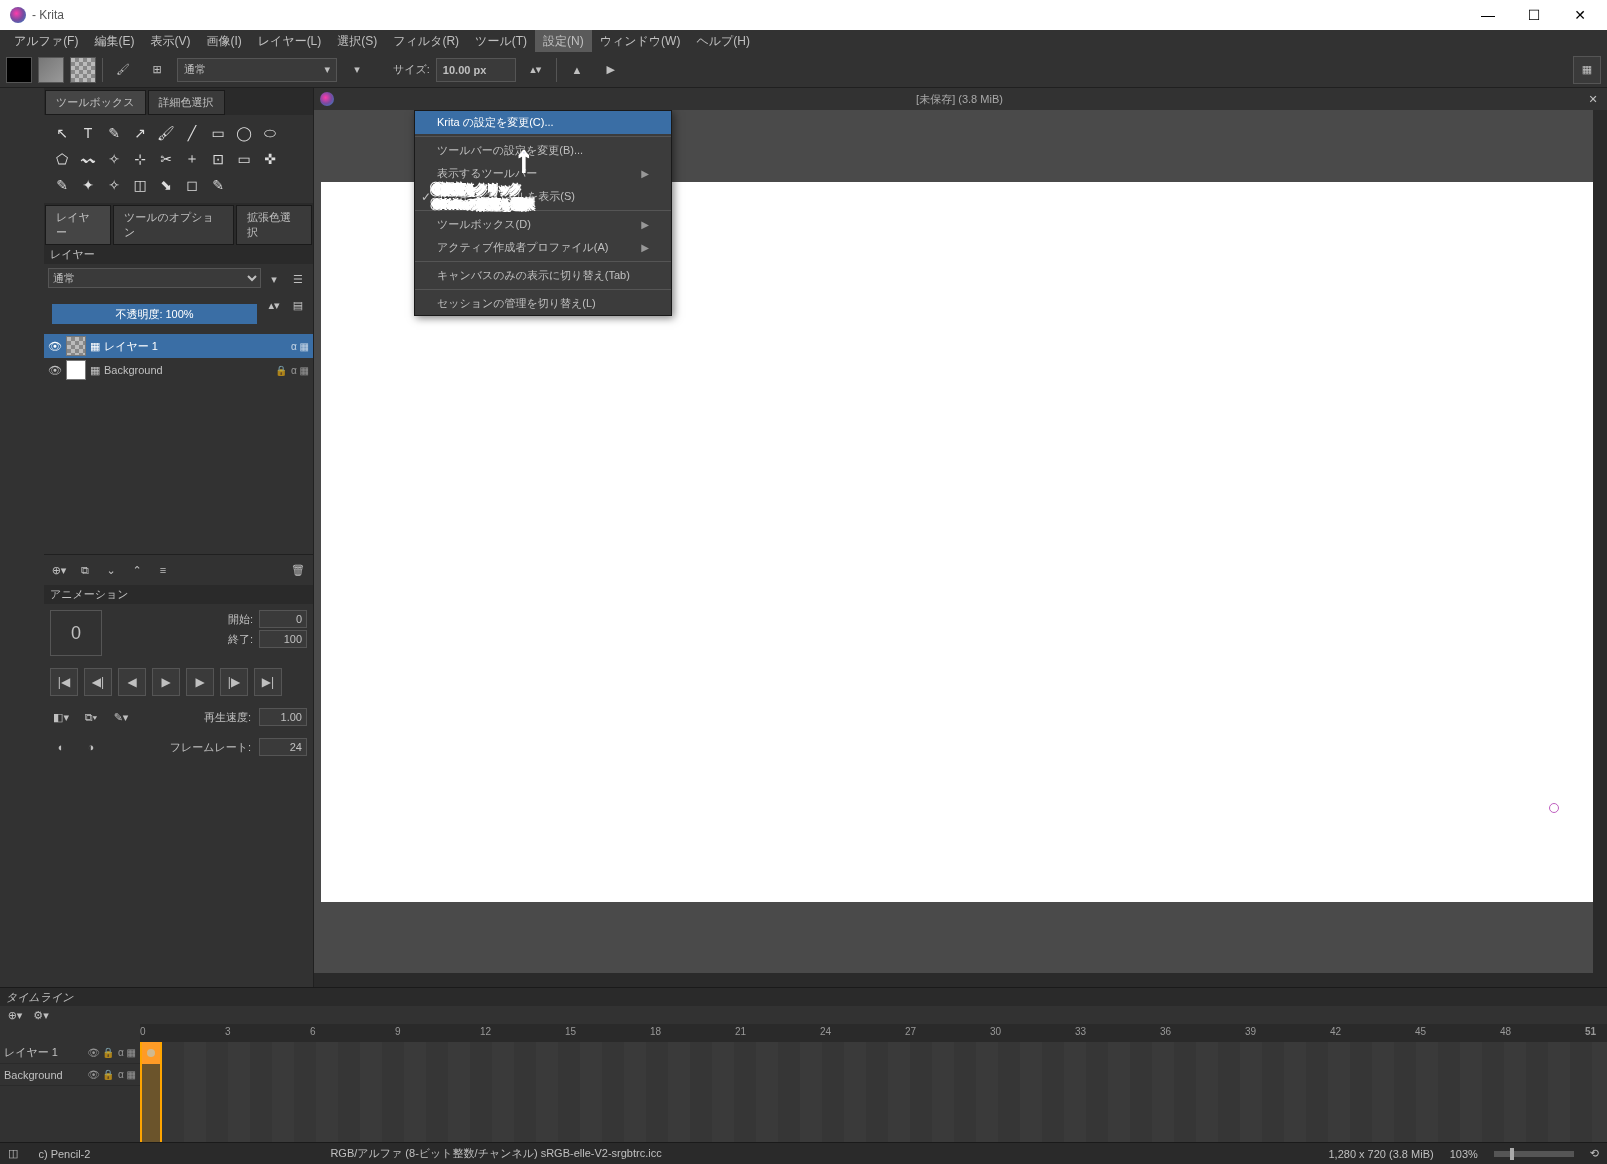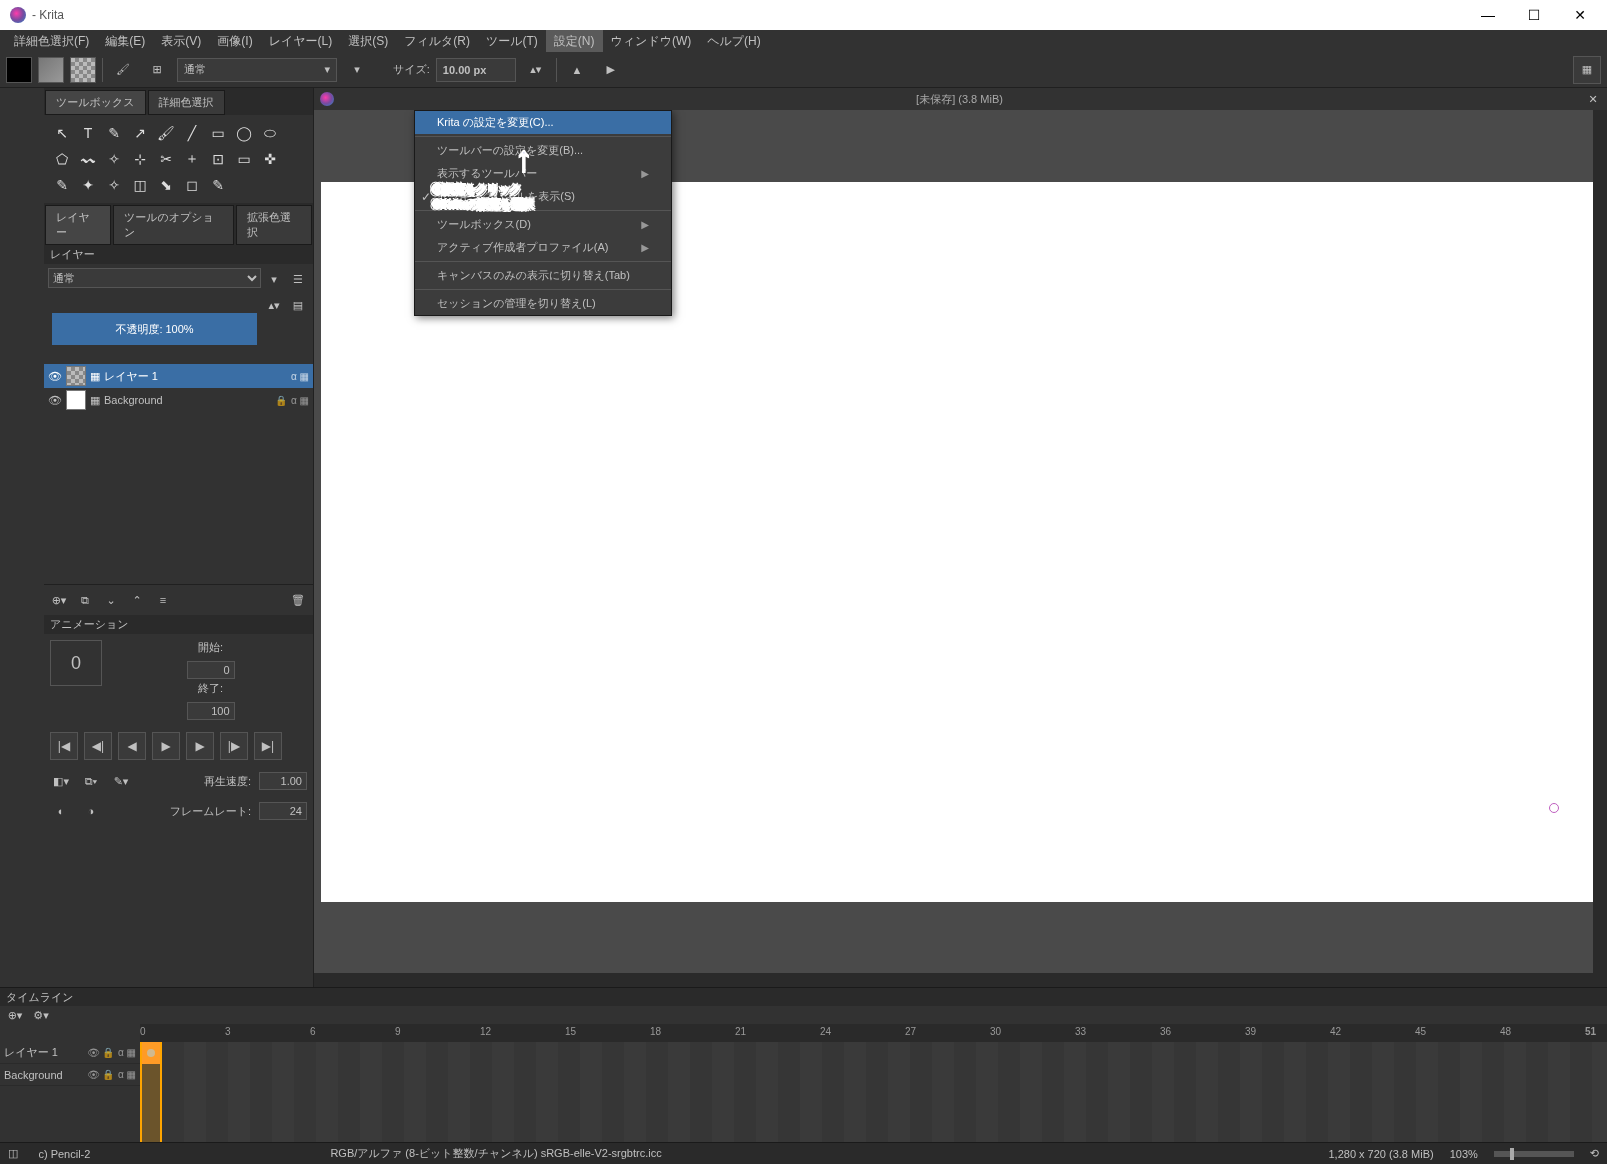--- a/index.html
+++ b/index.html
@@ -35,34 +35,34 @@
 .panel-tab.active { background: #454545; }
 
 
 .toolbox { padding: 6px; display: flex; flex-wrap: wrap; gap: 2px; }
 .tool { width: 24px; height: 24px; display: flex; align-items: center; justify-content: center; font-size: 14px; color: #ddd; }
 
 
 .layers-hdr { background: #2a2a2a; padding: 2px 6px; }
 .layer-combo { display: flex; gap: 2px; padding: 4px; }
 .layer-combo select { flex: 1; background: #3a3a3a; border: 1px solid #555; color: #c0c0c0; height: 20px; }
-.opacity-bar { margin: 19px 4px; height: 32px; background: #3a6ea5; color: #fff; display: flex; align-items: center; justify-content: center; font-size: 11px; }
+.opacity-bar { margin: 10px 4px; height: 20px; background: #3a6ea5; color: #fff; display: flex; align-items: center; justify-content: center; font-size: 11px; }
 .layer-row { display: flex; align-items: center; height: 24px; padding: 0 4px; gap: 4px; }
 .layer-row.selected { background: #3a6ea5; color: #fff; }
 .layer-thumb { width: 20px; height: 20px; border: 1px solid #777; background: repeating-conic-gradient(#888 0 25%, #bbb 0 50%) 0 0/8px 8px; }
 .layer-thumb.white { background: #fff; }
 .layer-eye { width: 14px; }
 .layer-name { flex: 1; font-size: 11px; }
 .layer-icons { display: flex; gap: 2px; font-size: 10px; opacity: .7; }
 .layer-buttons { display: flex; gap: 4px; padding: 4px; border-top: 1px solid #202020; }
 .lb { width: 22px; height: 22px; display: flex; align-items: center; justify-content: center; }
 
 
 .anim-panel { padding: 4px 6px; }
-.anim-panel .row { display: flex; align-items: center; justify-content: flex-end; gap: 6px; margin: 2px 0; flex-direction: column; }
+.anim-panel .row { display: flex; align-items: center; justify-content: flex-end; gap: 6px; margin: 2px 0; }
 .anim-frame { width: 52px; height: 46px; border: 1px solid #555; display: flex; align-items: center; justify-content: center; font-size: 18px; margin: 6px; }
 .transport { display: flex; gap: 6px; padding: 6px; }
 .tbtn { width: 28px; height: 28px; background: #3a3a3a; border: 1px solid #555; display: flex; align-items: center; justify-content: center; font-size: 12px; }
 .anim-bottom { display: flex; gap: 8px; padding: 4px 6px; align-items: center; }
 .spin { width: 48px; height: 18px; background: #3a3a3a; border: 1px solid #555; display: flex; align-items: center; justify-content: flex-end; padding: 0 4px; }
 
 
 .canvas-area { flex: 1; display: flex; flex-direction: column; background: #4a4a4a; position: relative; }
 .canvas-tabs { height: 22px; background: #323232; display: flex; align-items: center; padding: 0 6px; gap: 20px; }
 .canvas-tabs .doc-icon { width: 14px; height: 14px; background: radial-gradient(circle at 40% 40%, #ff3cac, #784ba0, #2b86c5); border-radius: 50%; }
@@ -79,21 +79,21 @@
 .dropdown .item.hl { background: #3a6ea5; color: #fff; }
 .dropdown .sep { height: 1px; background: #555; margin: 2px 0; }
 .dropdown .check::before { content: "✓"; position: absolute; left: 6px; }
 .dropdown .item { position: relative; }
 .dropdown .item .arrow { font-size: 10px; opacity: .7; }
 .annotation { position: absolute; z-index: 70; color: #2030d0; font-weight: 900; font-size: 34px; -webkit-text-stroke: 2px #fff; text-shadow: 2px 2px 0 #fff, -2px -2px 0 #fff, 2px -2px 0 #fff, -2px 2px 0 #fff; line-height: 1.4; pointer-events: none; }
 .arrow-up { position: absolute; z-index: 70; color: #2030d0; font-size: 36px; font-weight: 900; -webkit-text-stroke: 2px #fff; pointer-events: none; }
 
 
 .timeline { height: 155px; background: #323232; border-top: 1px solid #1a1a1a; display: flex; flex-direction: column; }
-.tl-hdr { height: 18px; background: #2a2a2a; padding: 0 6px; display: flex; align-items: center; }
+.tl-hdr { height: 18px; background: #2a2a2a; padding: 0 6px; display: flex; align-items: center; font-style: italic; }
 .tl-tools { height: 18px; display: flex; align-items: center; gap: 4px; padding: 0 4px; }
 .tl-ruler { height: 18px; display: flex; position: relative; background: #2a2a2a; margin-left: 140px; }
 .tl-ruler .tick { position: absolute; font-size: 10px; color: #999; top: 2px; }
 .tl-tracks { flex: 1; display: flex; }
 .tl-tracknames { width: 140px; }
 .tl-trackname { height: 22px; display: flex; align-items: center; padding: 0 4px; gap: 3px; font-size: 11px; border-bottom: 1px solid #2a2a2a; }
 .tl-trackname .icons { margin-left: auto; display: flex; gap: 2px; font-size: 10px; opacity: .7; }
 .tl-grid { flex: 1; position: relative; background: repeating-linear-gradient(90deg, #3a3a3a 0 22px, #363636 22px 44px); }
 .tl-grid .frame-col { position: absolute; top: 0; bottom: 0; width: 22px; background: rgba(255,165,0,.25); border-left: 2px solid orange; border-right: 2px solid orange; }
 .tl-grid .key { position: absolute; width: 8px; height: 8px; background: #c0c0c0; border-radius: 50%; top: 7px; }
@@ -112,21 +112,21 @@
 
 <div class="titlebar">
   <div class="app-icon"></div>
   <div class="title">- Krita</div>
   <div class="win-btn">—</div>
   <div class="win-btn">☐</div>
   <div class="win-btn">✕</div>
 </div>
 
 <div class="menubar" id="menubar">
-    <div class="menu">詳細色選択(F)</div>
+    <div class="menu">アルファ(F)</div>
     <div class="menu">編集(E)</div>
     <div class="menu">表示(V)</div>
     <div class="menu">画像(I)</div>
     <div class="menu">レイヤー(L)</div>
     <div class="menu">選択(S)</div>
     <div class="menu">フィルタ(R)</div>
     <div class="menu">ツール(T)</div>
     <div class="menu open">設定(N)</div>
     <div class="menu">ウィンドウ(W)</div>
     <div class="menu">ヘルプ(H)</div>

